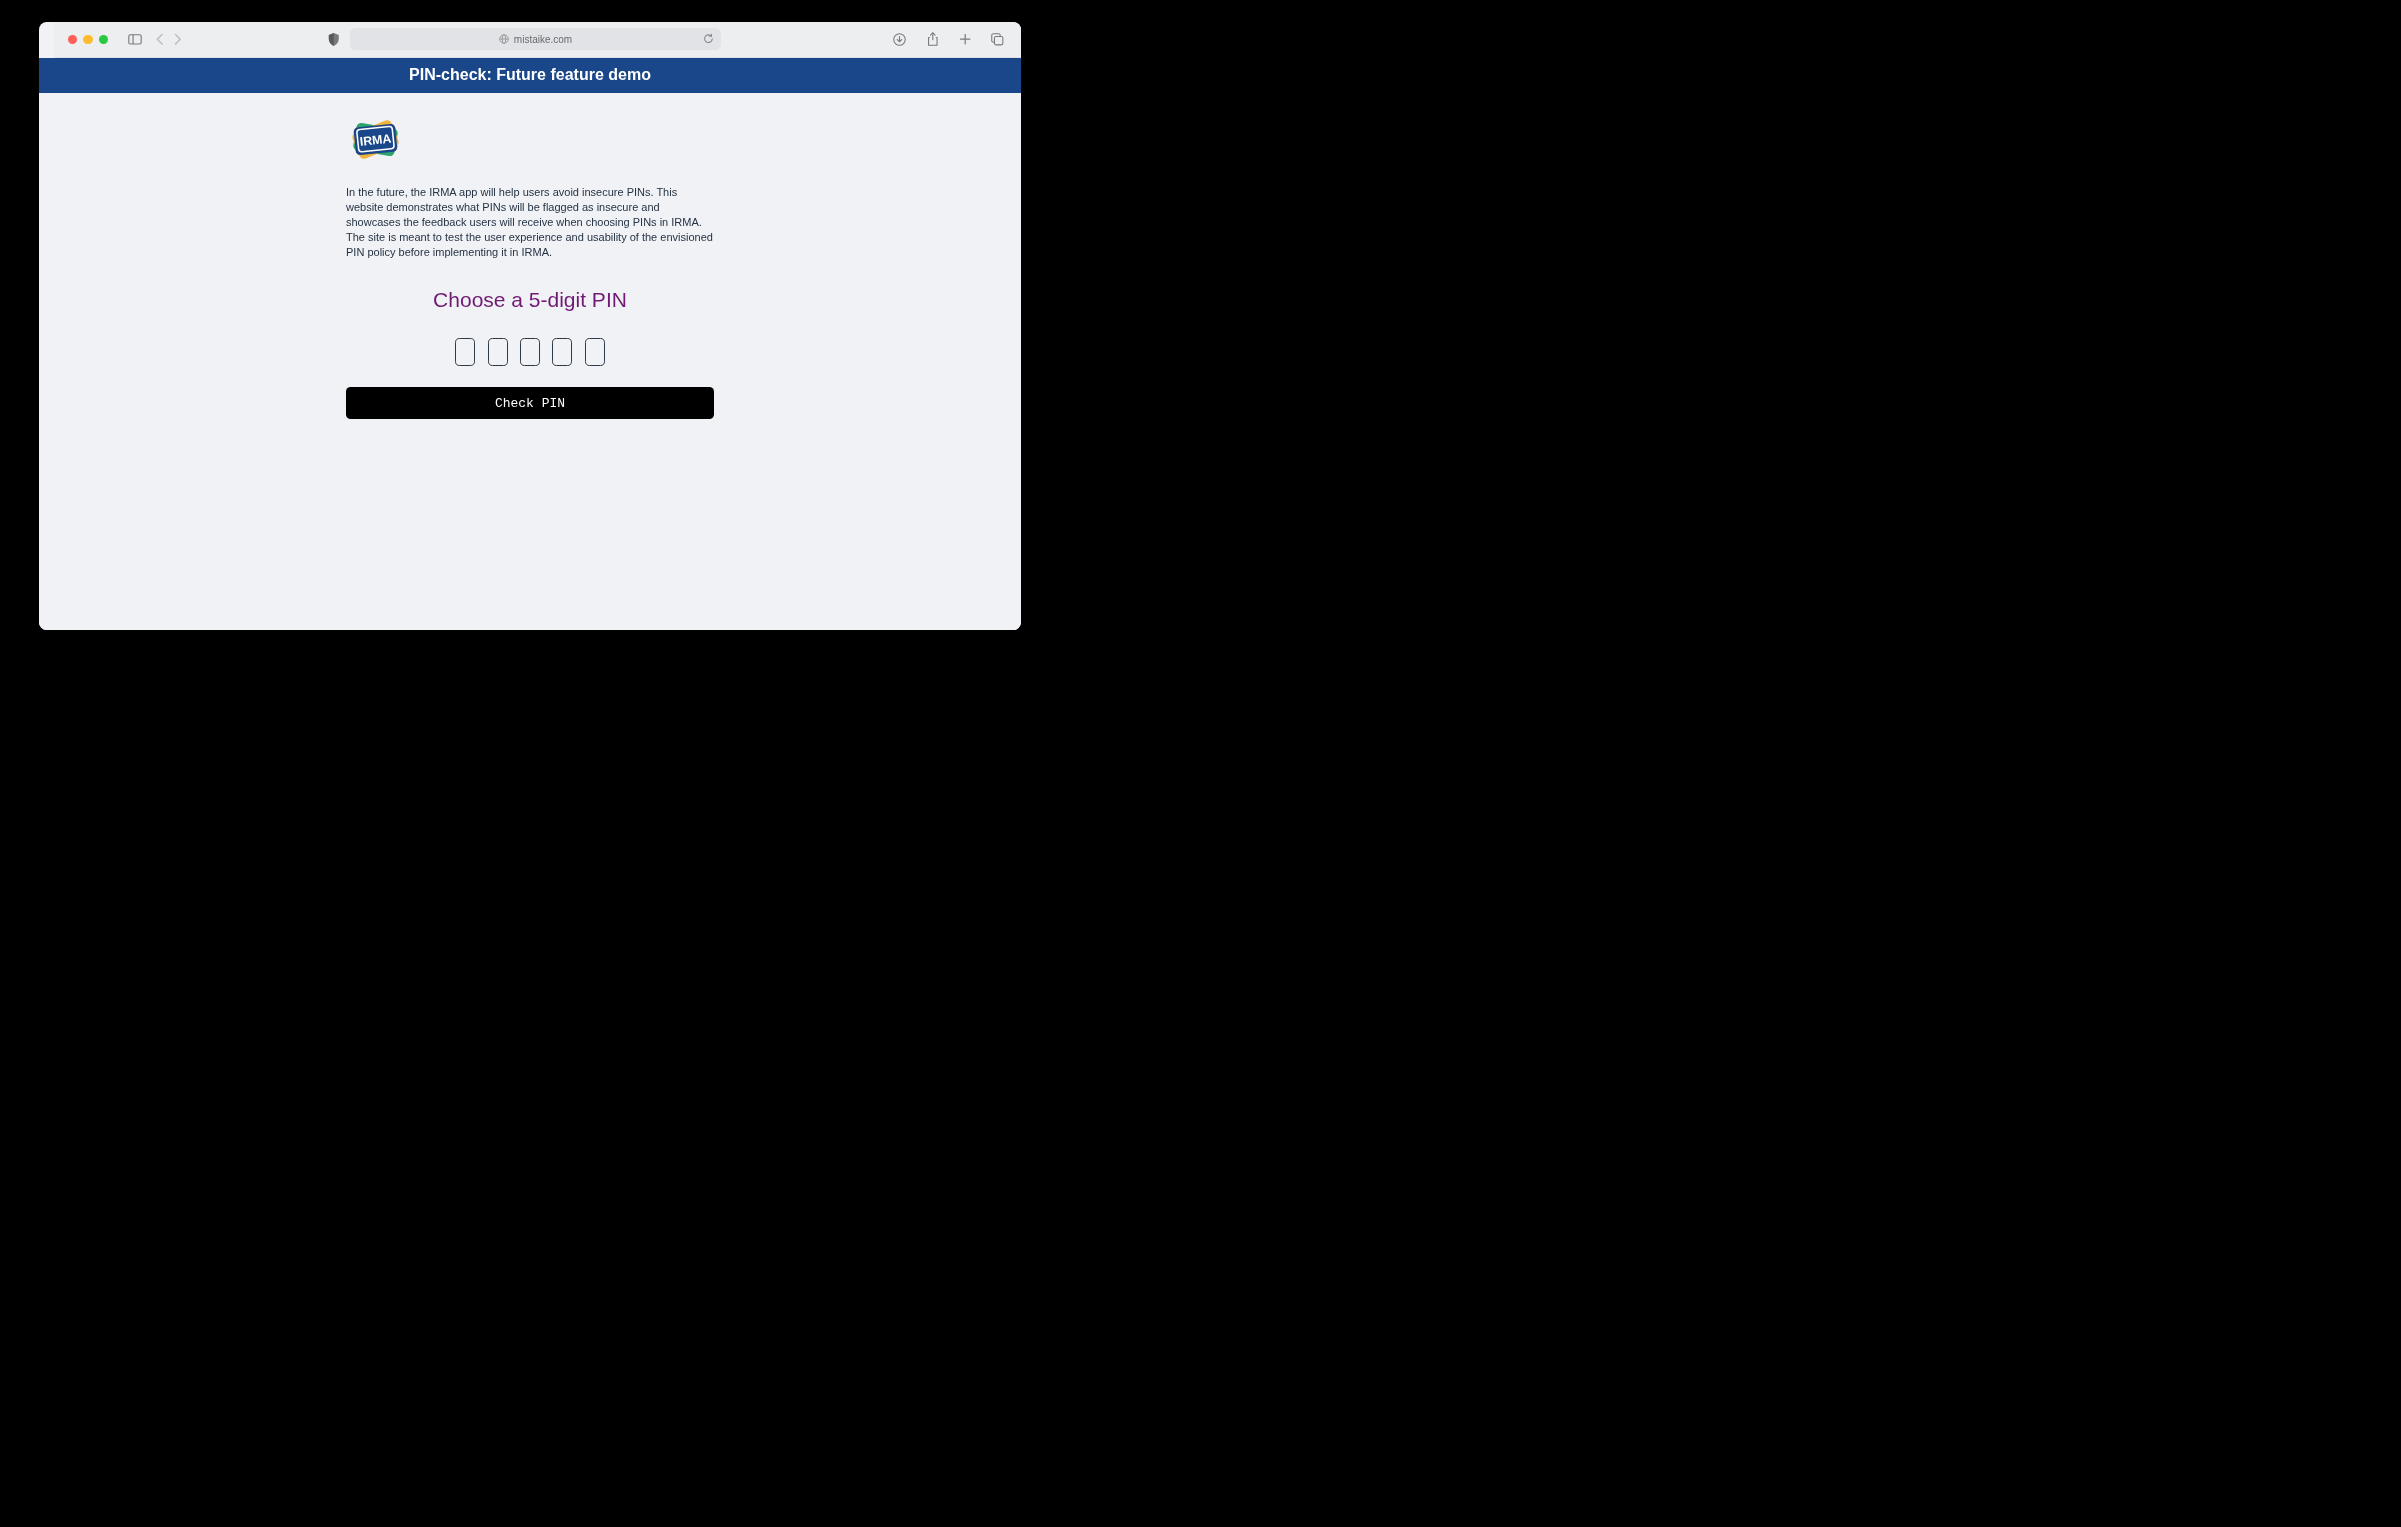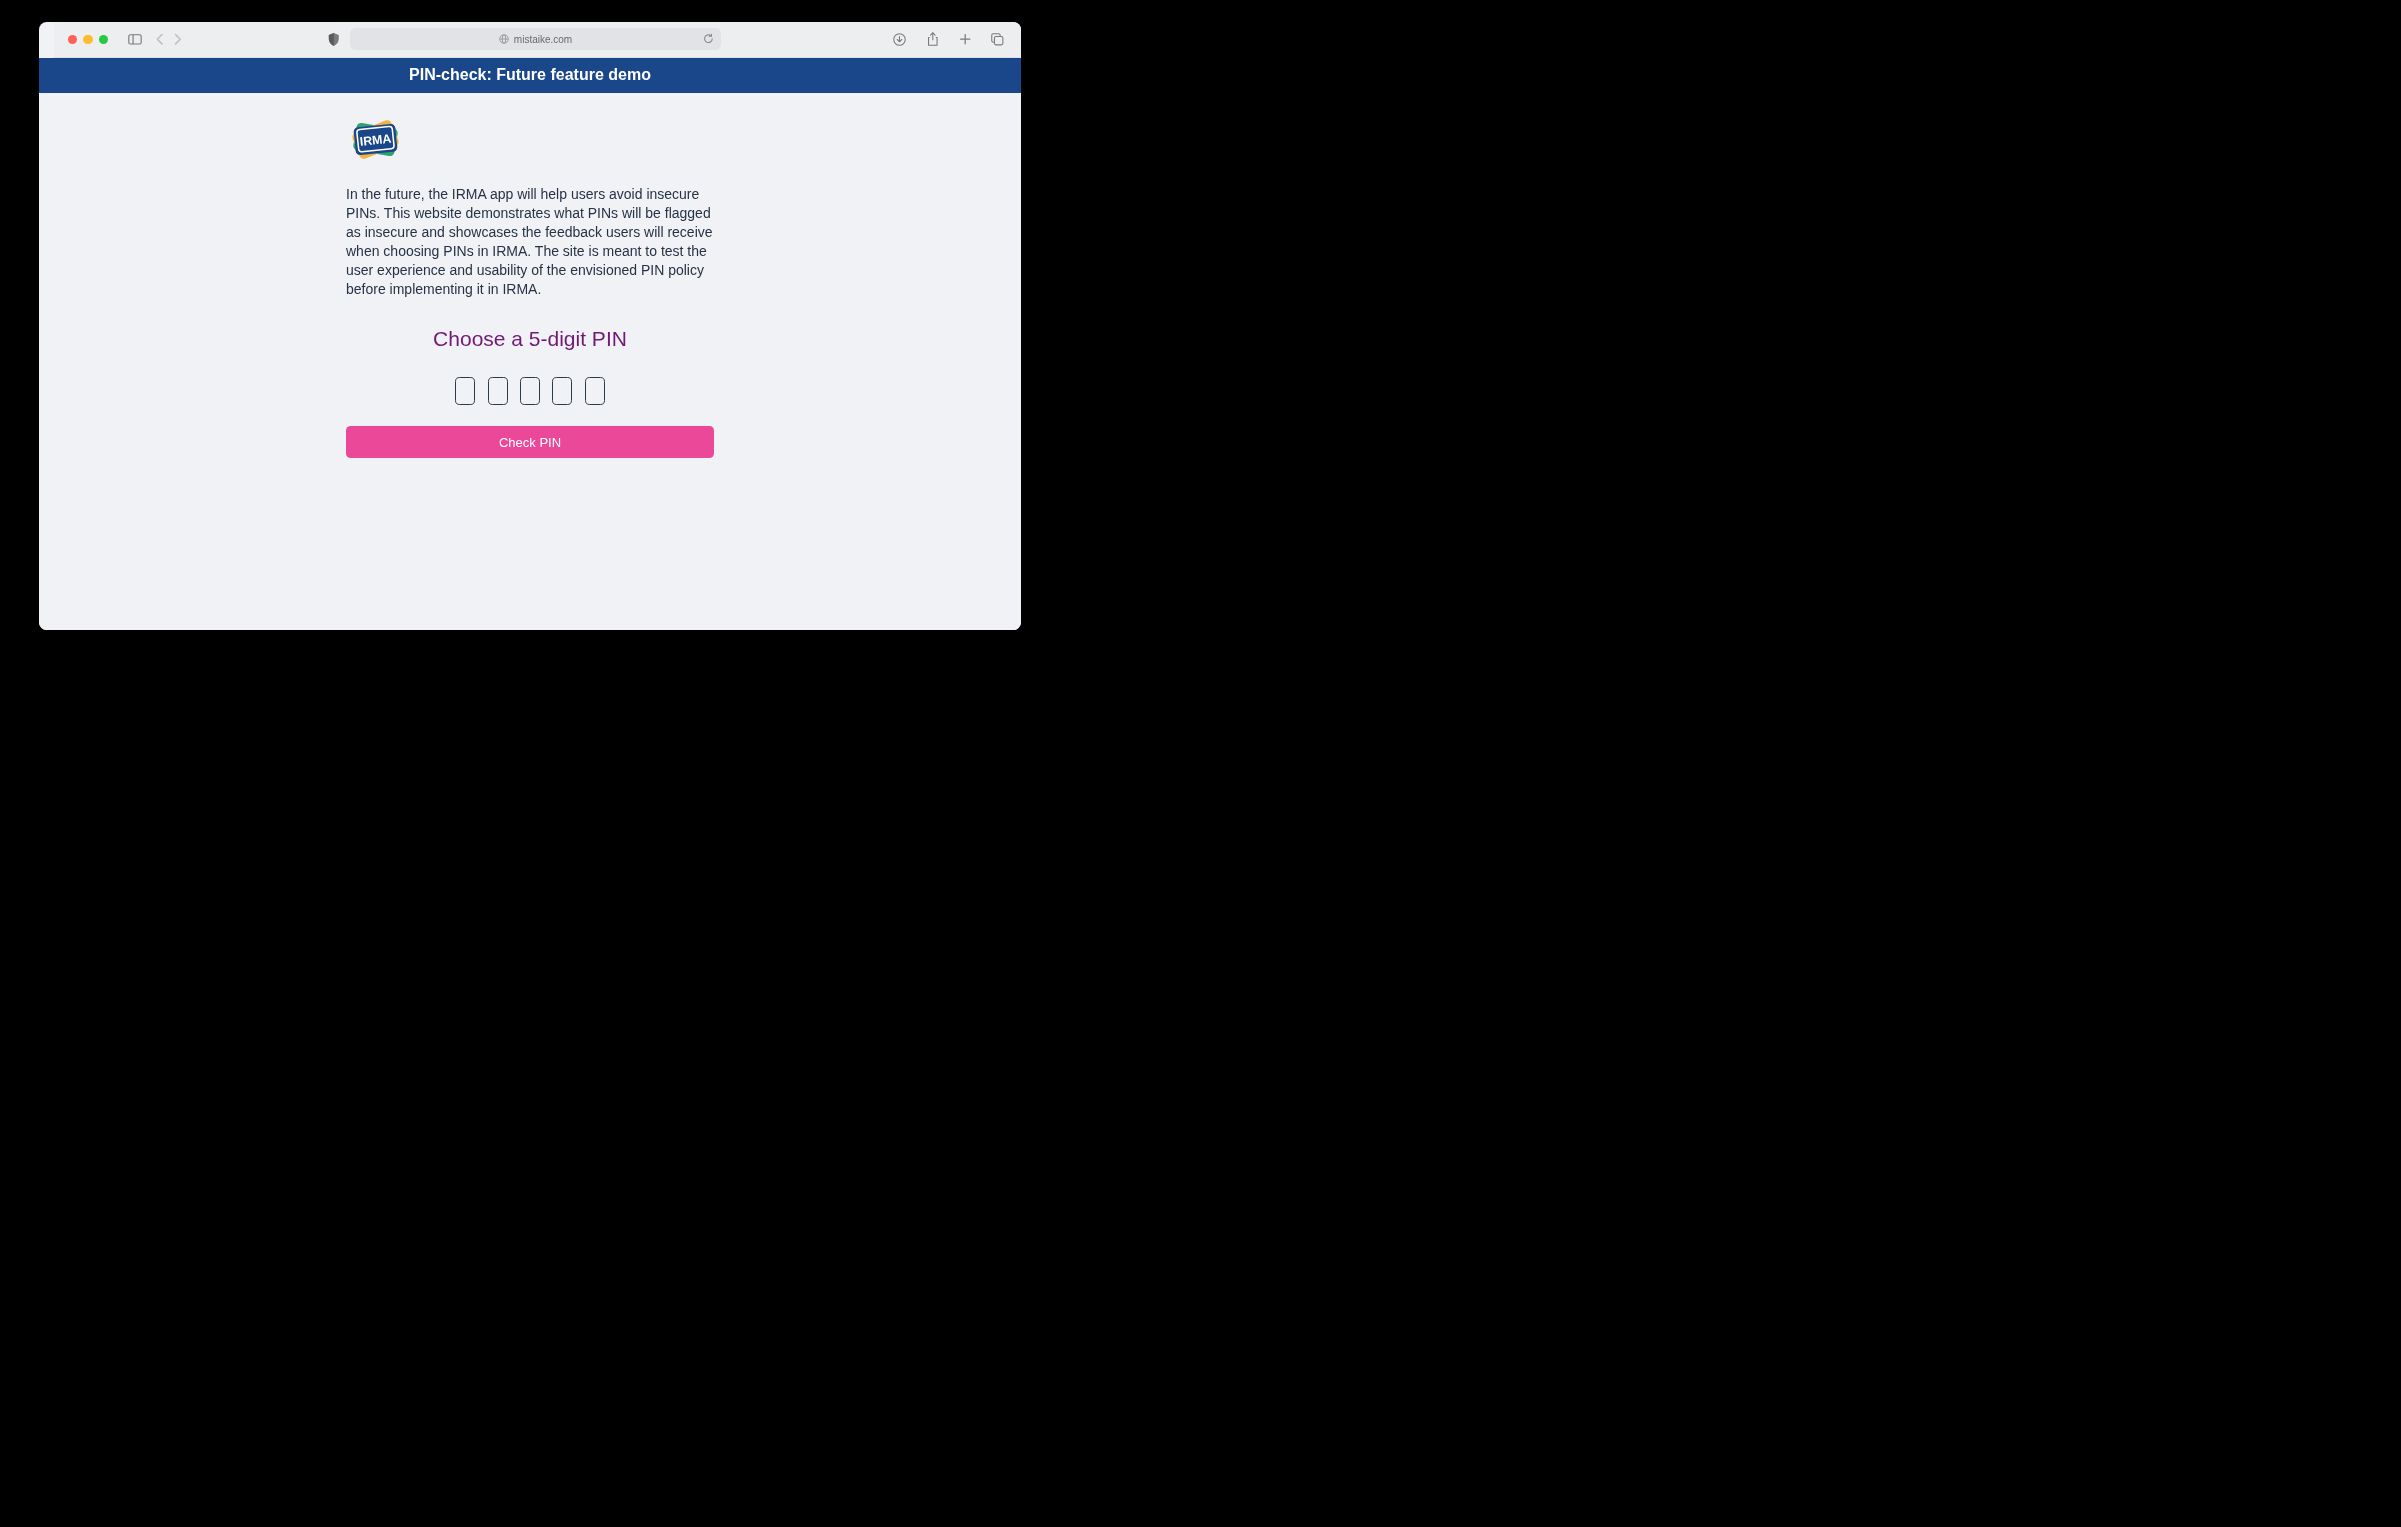--- a/index.html
+++ b/index.html
@@ -82,21 +82,21 @@
       font-family: Verdana, Geneva, sans-serif;
     }
     .page-content {
       max-width: 368px;
       margin: 21.7px auto 0;
       text-align: left;
     }
     .logo-wrap { text-align: center; margin-bottom: 20px; }
     .para {
       color: #253344;
-      font-size: 14px;
+      font-size: 11px;
       line-height: 1.35;
       margin-bottom: 28px;
     }
     .choose {
       text-align: center;
       color: #701a75;
       font-size: 21px;
       margin-bottom: 26px;
     }
     .pin-row {
@@ -109,27 +109,28 @@
       width: 20px;
       height: 28px;
       border: 1px solid #2d3a4a;
       border-radius: 4.6px;
       background: transparent;
       text-align: center;
       font-size: 14px;
     }
     .check-btn {
       width: 100%;
-      background: #ec4899;
+      background: #000000;
       color: #fff;
       border: none;
       border-radius: 4.6px;
       padding: 8.5px 0;
       font-size: 13px;
       cursor: pointer;
+      font-family: Liberation Mono, monospace;
     }
     svg { display: block; }
   </style>
 </head>
 <body>
 
 <div class="window">
   <div class="chrome-toolbar">
     <div class="traffic-lights">
       <div class="tl tl-red"></div>

